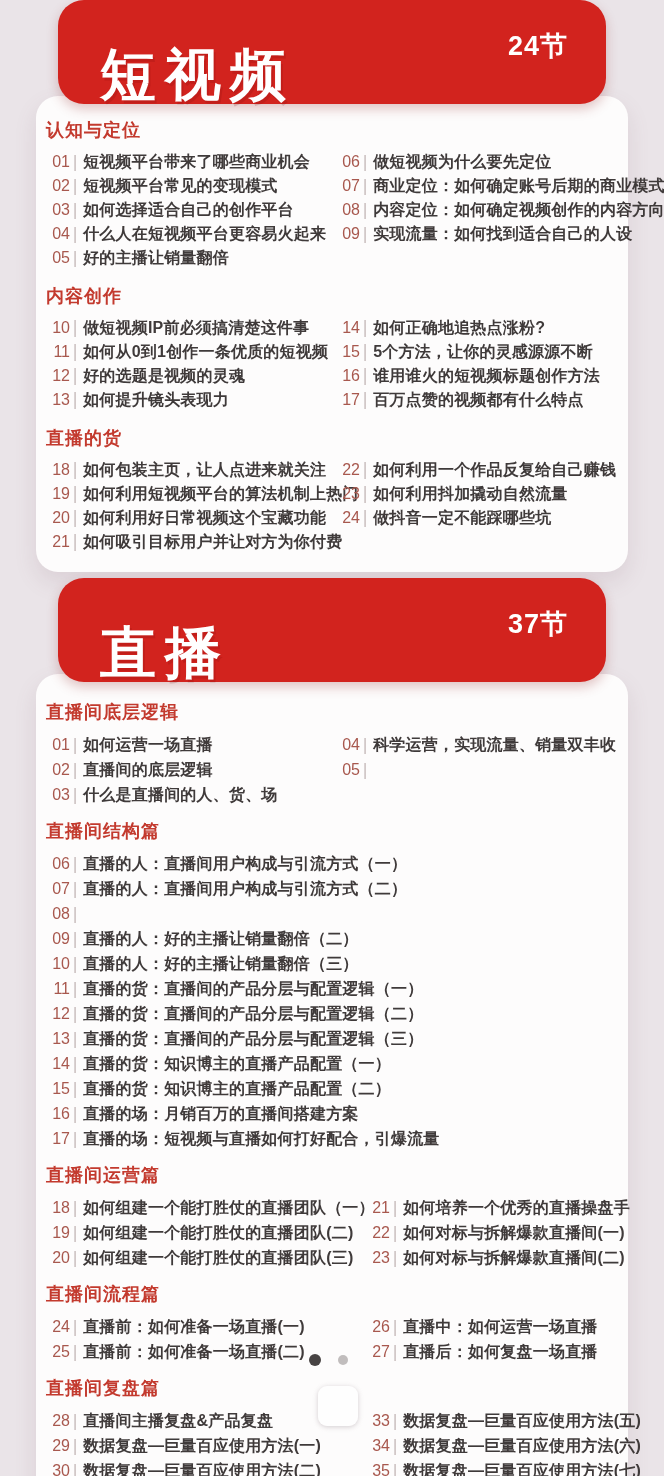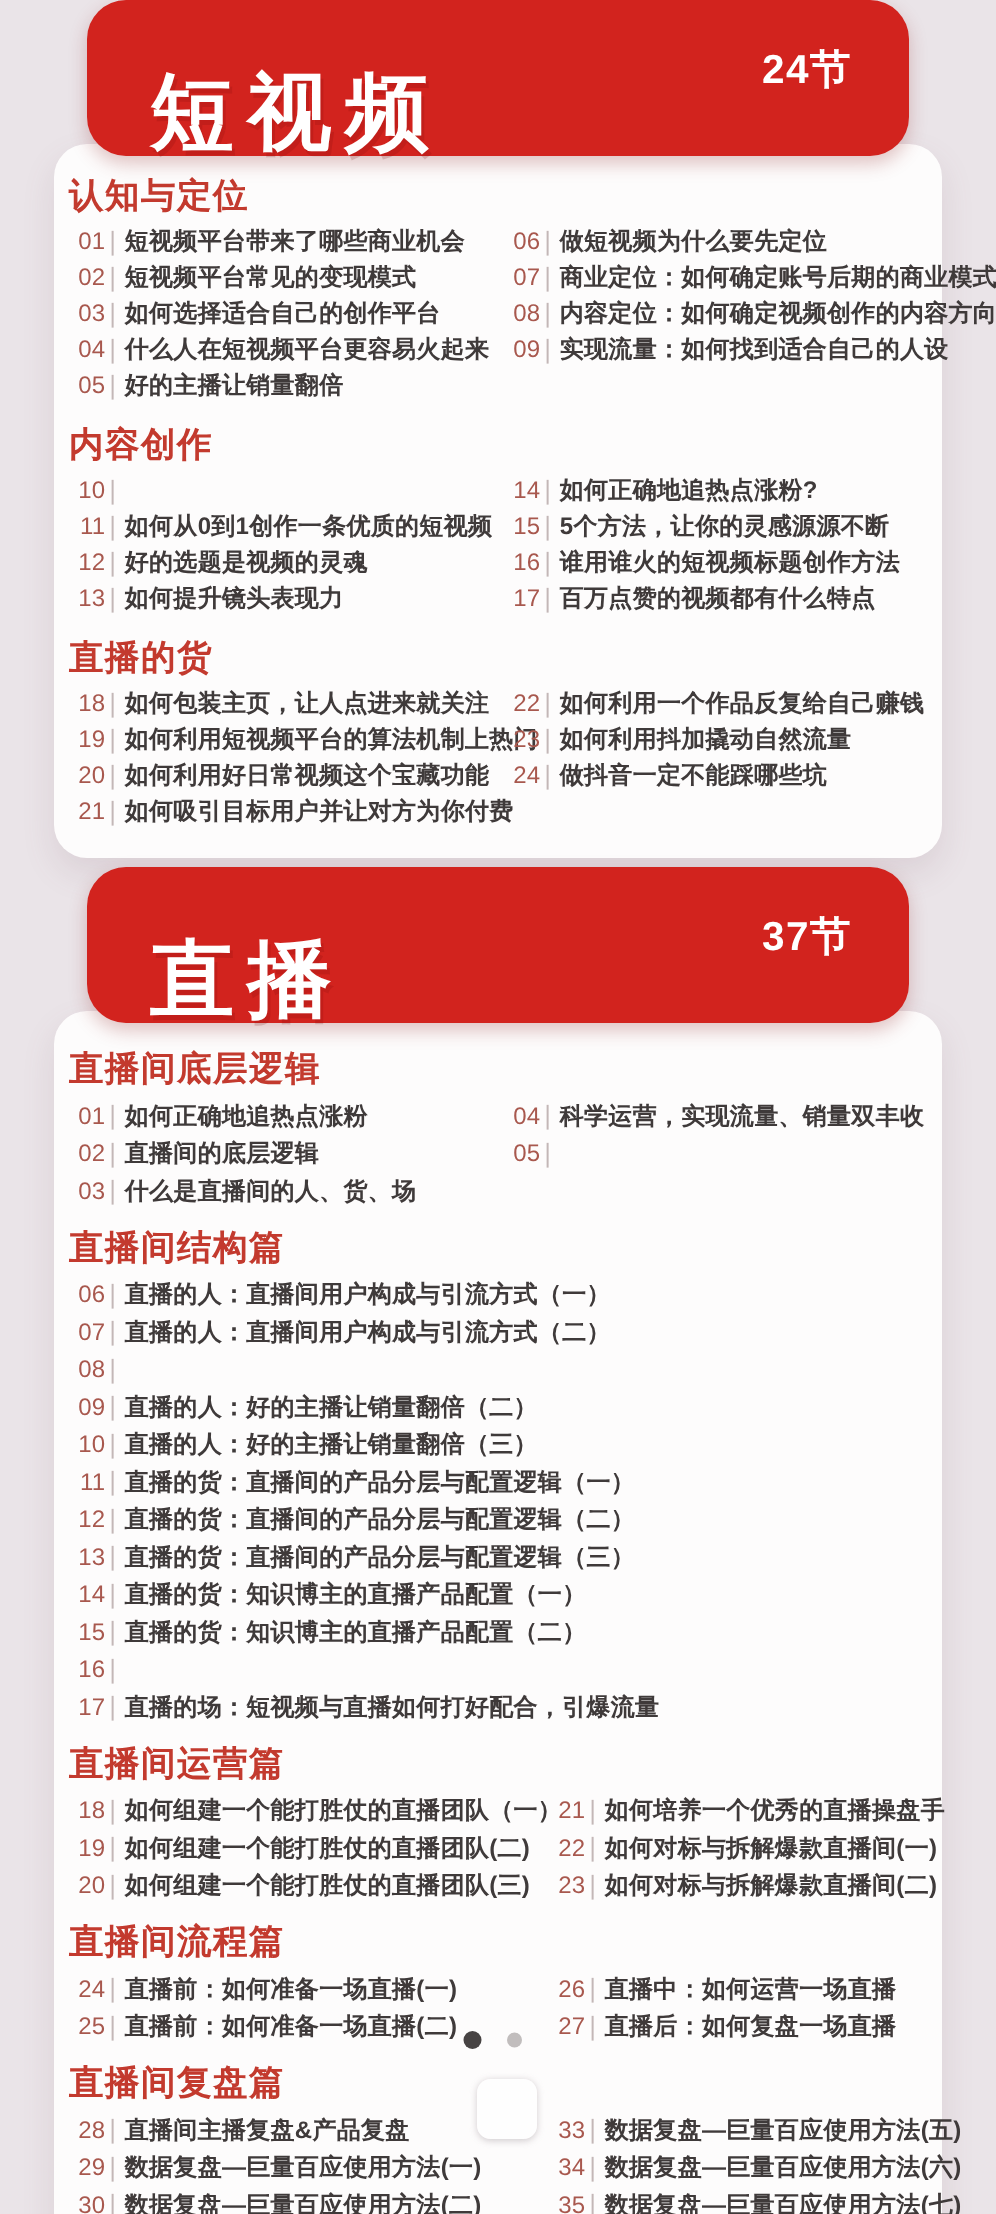--- a/index.html
+++ b/index.html
@@ -36,21 +36,21 @@
     position:relative;z-index:1;
     margin-left:36px;width:574px;
     background:#fdfcfc;border-radius:22px;
     box-shadow:0 10px 22px rgba(130,95,105,.14);
     padding:22px 8px 18px 10px;
   }
   .card-1{margin-top:-8px;}
   .card-2{margin-top:-8px;padding-top:26px;height:860px;}
   
   .group-heading{
-    color:#c33a2e;font-size:23px;line-height:24px;font-weight:bold;
+    color:#c33a2e;font-size:18px;line-height:24px;font-weight:bold;
     margin:14px 0 8px;letter-spacing:1px;
   }
   .card-2 .group-heading{margin:12px 0 8px;}
   .group:first-child .group-heading{margin-top:0;}
   .cols{display:flex;align-items:flex-start;text-align:right;}
   .col{min-width:0;}
   .cols.two .col:first-child{width:290px;flex-shrink:0;}
   .cols.two.wide .col:first-child{width:320px;flex-shrink:0;}
   .item{
     display:flex;align-items:baseline;
@@ -139,20 +139,21 @@
             </div>
           </div>
         </div>
         <div class="group">
           <h2 class="group-heading">内容创作</h2>
           <div class="cols two">
             <div class="col">
               <div class="item">
                 <span class="num">10</span>
                 <span class="sep">|</span>
+                <span class="txt">做短视频IP前必须搞清楚这件事</span>
               </div>
               <div class="item">
                 <span class="num">11</span>
                 <span class="sep">|</span>
                 <span class="txt">如何从0到1创作一条优质的短视频</span>
               </div>
               <div class="item">
                 <span class="num">12</span>
                 <span class="sep">|</span>
                 <span class="txt">好的选题是视频的灵魂</span>
@@ -240,21 +241,21 @@
       <span class="band-count">37节</span>
     </header>
     <div class="card card-2">
         <div class="group">
           <h2 class="group-heading">直播间底层逻辑</h2>
           <div class="cols two">
             <div class="col">
               <div class="item">
                 <span class="num">01</span>
                 <span class="sep">|</span>
-                <span class="txt">如何正确地追热点涨粉</span>
+                <span class="txt">如何运营一场直播</span>
               </div>
               <div class="item">
                 <span class="num">02</span>
                 <span class="sep">|</span>
                 <span class="txt">直播间的底层逻辑</span>
               </div>
               <div class="item">
                 <span class="num">03</span>
                 <span class="sep">|</span>
                 <span class="txt">什么是直播间的人、货、场</span>
@@ -322,20 +323,21 @@
                 <span class="txt">直播的货：知识博主的直播产品配置（一）</span>
               </div>
               <div class="item">
                 <span class="num">15</span>
                 <span class="sep">|</span>
                 <span class="txt">直播的货：知识博主的直播产品配置（二）</span>
               </div>
               <div class="item">
                 <span class="num">16</span>
                 <span class="sep">|</span>
+                <span class="txt">直播的场：月销百万的直播间搭建方案</span>
               </div>
               <div class="item">
                 <span class="num">17</span>
                 <span class="sep">|</span>
                 <span class="txt">直播的场：短视频与直播如何打好配合，引爆流量</span>
               </div>
             </div>
           </div>
         </div>
         <div class="group">

